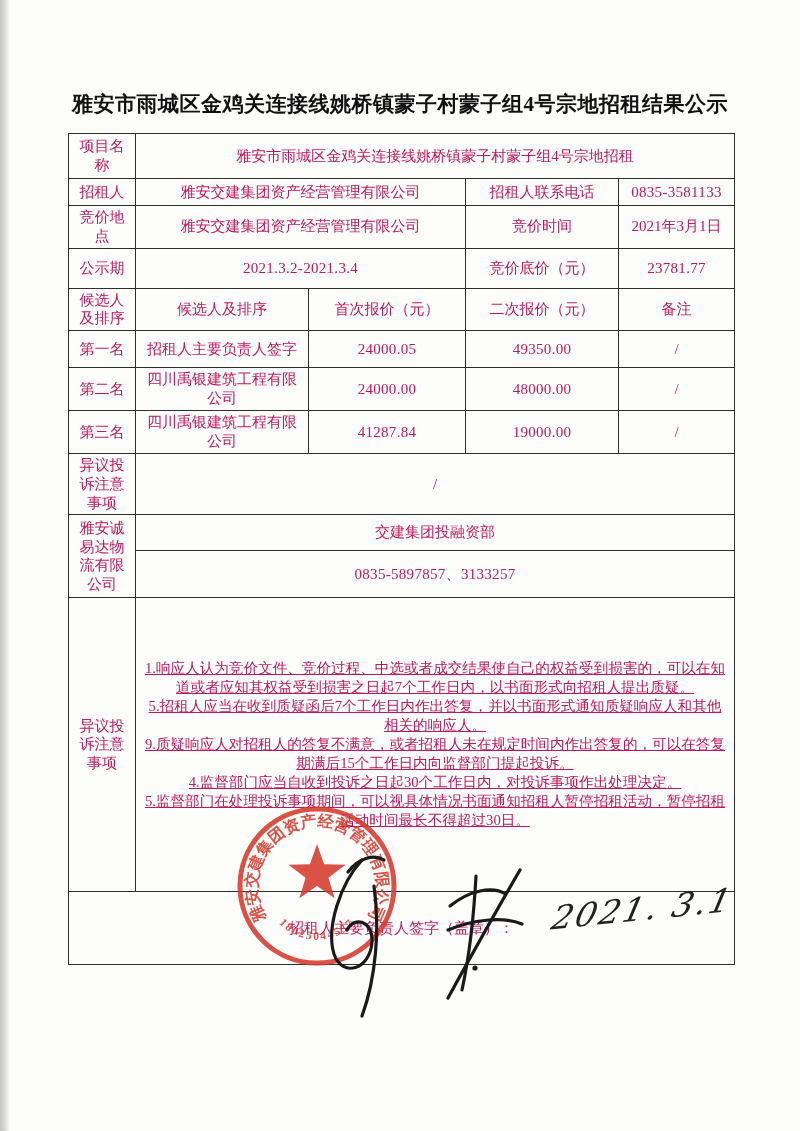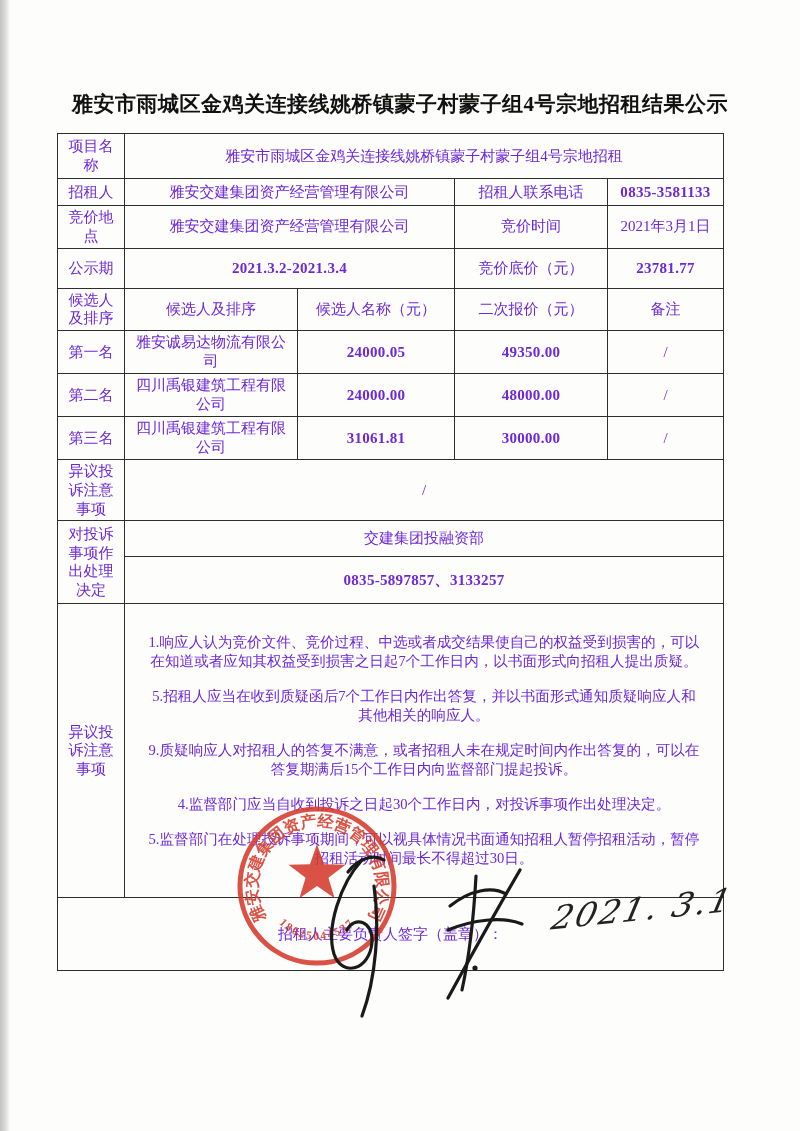--- a/index.html
+++ b/index.html
@@ -11,36 +11,36 @@
   }
   .scan-edge{
     position:absolute;left:0;top:0;width:10px;height:1131px;
     background:linear-gradient(90deg,#c3c3c3 0%,#dcdcdc 55%,rgba(255,255,255,0) 100%);
   }
   .doc-title{
     position:absolute;left:0;top:90px;width:800px;text-align:center;
     font-size:21px;font-weight:700;letter-spacing:.5px;color:#111;
   }
   table.main{
-    position:absolute;left:57px;top:133px;width:666px;
+    position:absolute;left:68px;top:133px;width:666px;
     border-collapse:collapse;table-layout:fixed;
-    font-size:15px;color:#6d28d9;
+    font-size:15px;color:#be185d;
   }
   table.main td{
     border:1.6px solid #2e2e2e;
     padding:2px 6px;
     vertical-align:middle;
     text-align:center;
     overflow:hidden;
   }
   td.lbl{text-align:left;padding-left:7px;line-height:1.25;}
   td.left{text-align:left;padding-left:9px;}
-  td.num{letter-spacing:.3px;font-weight:bold;}
+  td.num{letter-spacing:.3px;}
   .objection-cell{text-align:left;padding:6px 9px;}
-  .objection-cell p{margin:16px;line-height:19px;font-size:14.6px;}
+  .objection-cell p{margin:0;line-height:19px;font-size:14.6px;text-decoration:underline;}
   .sig-cell{text-align:left;padding-left:8px;font-size:15px;}
   
   .stamp{position:absolute;left:215px;top:784px;width:204px;height:204px;opacity:.88;}
   
   .signature{position:absolute;left:290px;top:828px;width:460px;height:200px;pointer-events:none;}
   .hand-date{
     position:absolute;left:555px;top:888px;width:200px;
     font-size:33px;font-style:italic;color:#222;
     font-family:"DejaVu Serif","Liberation Serif",serif;
     transform:skewX(-18deg) rotate(-6deg);
@@ -81,51 +81,51 @@
     </tr>
     <tr style="height:40px">
       <td class="lbl">公示期</td>
       <td class="left num" colspan="2">2021.3.2-2021.3.4</td>
       <td>竞价底价（元）</td>
       <td class="num">23781.77</td>
     </tr>
     <tr style="height:37px">
       <td class="lbl">候选人及排序</td>
       <td>候选人及排序</td>
-      <td>候选人名称（元）</td>
+      <td>首次报价（元）</td>
       <td>二次报价（元）</td>
       <td>备注</td>
     </tr>
     <tr style="height:37px">
       <td class="lbl">第一名</td>
-      <td class="left">雅安诚易达物流有限公司</td>
+      <td class="left">招租人主要负责人签字</td>
       <td class="num">24000.05</td>
       <td class="num">49350.00</td>
       <td>/</td>
     </tr>
     <tr style="height:43px">
       <td class="lbl">第二名</td>
       <td class="left">四川禹银建筑工程有限公司</td>
       <td class="num">24000.00</td>
       <td class="num">48000.00</td>
       <td>/</td>
     </tr>
     <tr style="height:42px">
       <td class="lbl">第三名</td>
       <td class="left">四川禹银建筑工程有限公司</td>
-      <td class="num">31061.81</td>
-      <td class="num">30000.00</td>
+      <td class="num">41287.84</td>
+      <td class="num">19000.00</td>
       <td>/</td>
     </tr>
     <tr style="height:38px">
       <td class="lbl">异议投诉注意事项</td>
       <td colspan="4">/</td>
     </tr>
     <tr style="height:36px">
-      <td class="lbl" rowspan="2">对投诉事项作出处理决定</td>
+      <td class="lbl" rowspan="2">雅安诚易达物流有限公司</td>
       <td colspan="4">交建集团投融资部</td>
     </tr>
     <tr style="height:47px">
       <td colspan="4" class="num">0835-5897857、3133257</td>
     </tr>
     <tr style="height:294px">
       <td class="lbl">异议投诉注意事项</td>
       <td colspan="4" class="objection-cell">
         <p>1.响应人认为竞价文件、竞价过程、中选或者成交结果使自己的权益受到损害的，可以在知道或者应知其权益受到损害之日起7个工作日内，以书面形式向招租人提出质疑。</p>
         <p>5.招租人应当在收到质疑函后7个工作日内作出答复，并以书面形式通知质疑响应人和其他相关的响应人。</p>

